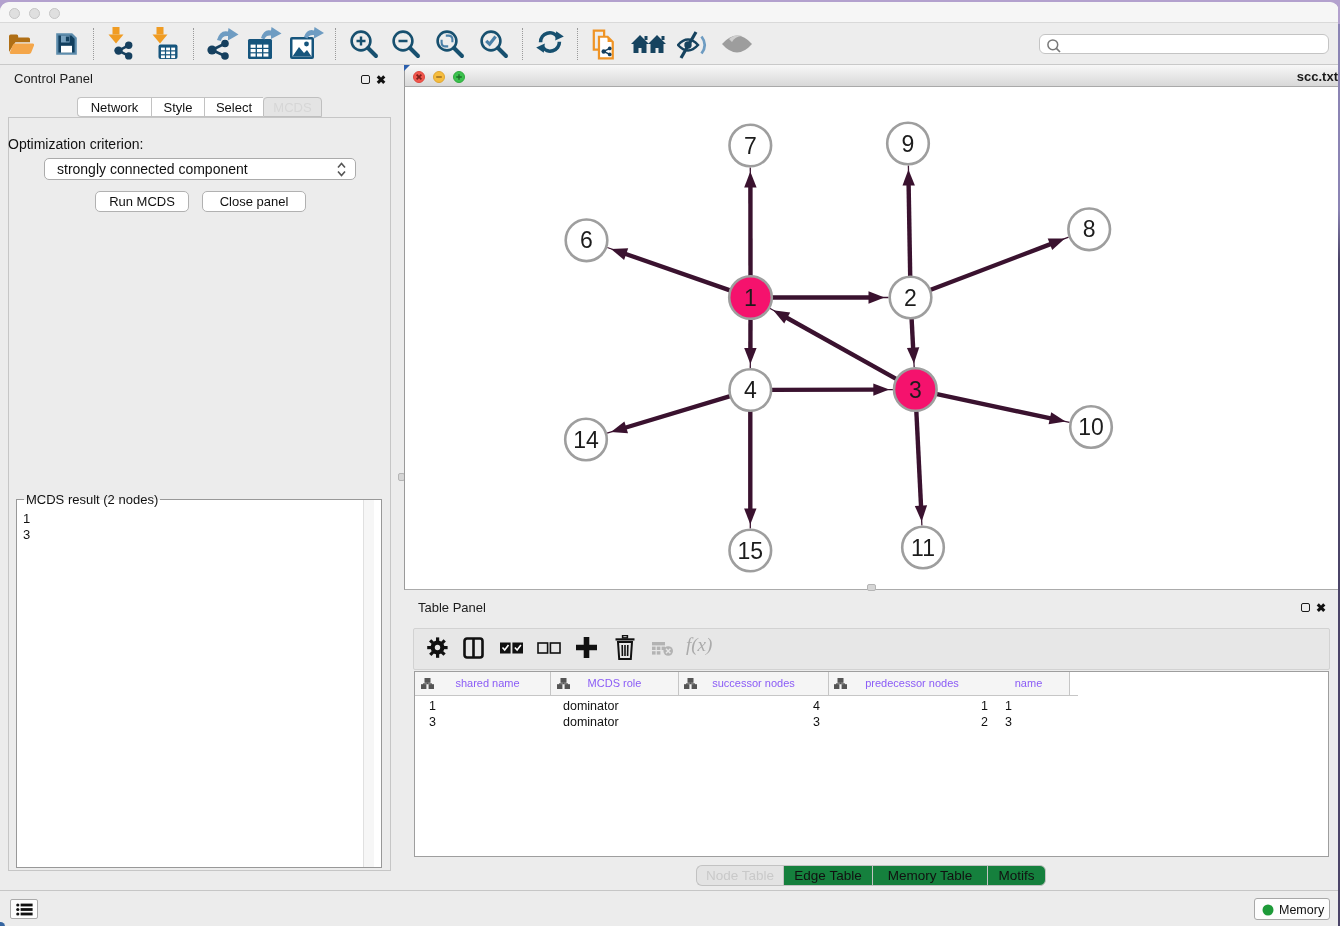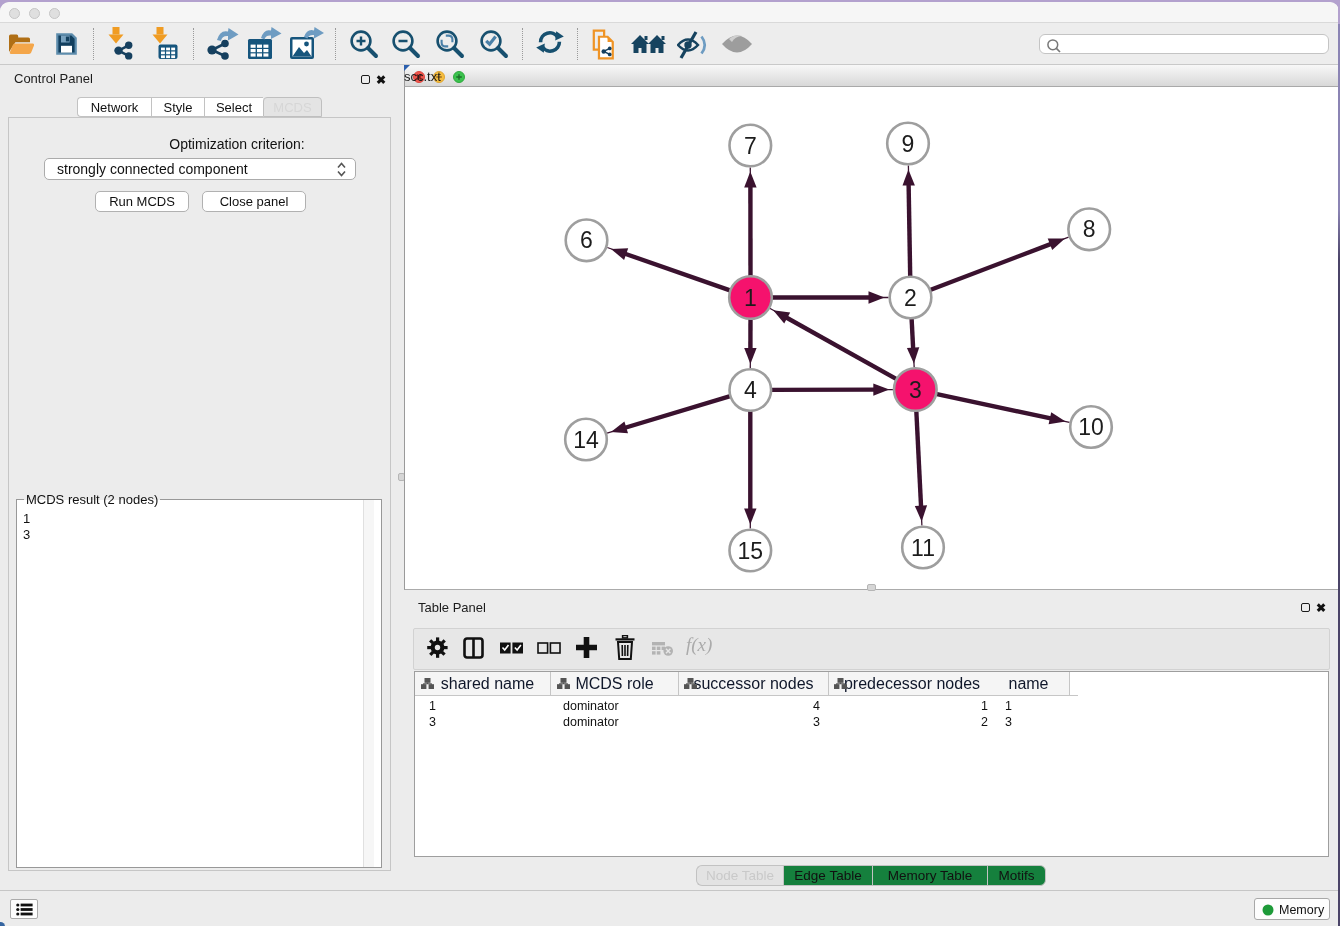--- a/index.html
+++ b/index.html
@@ -11,39 +11,39 @@
 #toolbar{position:absolute;left:0;top:21px;width:100%;height:42px;background:#ededed;border-bottom:1px solid #c9c9c9}
 .tsep{position:absolute;top:5px;height:32px;width:0;border-left:1px dotted #9a9a9a}
 .ticon{position:absolute;top:0}
 #searchbox{position:absolute;left:1039px;top:11px;width:290px;height:20px;background:#fff;border:1px solid #c4c4c4;border-radius:6px}
 
 #cptitle{position:absolute;left:14px;top:71px;font-size:13px;color:#1c1c1c}
 .paneicon{position:absolute;width:9px;height:9px;border:1.6px solid #1a1a1a;border-radius:2px;background:transparent}
 .panex{position:absolute;font-size:12px;font-weight:bold;color:#111}
 .cptab{position:absolute;top:97px;height:20px;background:#fff;border:1px solid #c2c2c2;border-right:none;font-size:13px;color:#111;text-align:center;line-height:19px}
 #tabpane{position:absolute;left:8px;top:117px;width:383px;height:754px;background:#ececec;border:1px solid #c6c6c6}
-#optlabel{position:absolute;left:8px;top:136px;width:458px;text-align:center;font-size:14px;color:#111}
+#optlabel{position:absolute;left:8px;top:136px;width:458px;text-align:left;font-size:14px;color:#111}
 #selbox{position:absolute;left:44px;top:158px;width:312px;height:22px;background:#fff;border:1px solid #ababab;border-radius:5px;font-size:14px;color:#111;line-height:20px;padding-left:12px}
 .btn{position:absolute;top:191px;height:21px;background:#fff;border:1px solid #b1b1b1;border-radius:5px;font-size:13px;color:#111;text-align:center;line-height:19px}
 #mcdsbox{position:absolute;left:16px;top:499px;width:366px;height:369px;background:#fff;border:1px solid #989898}
 #mcdslegend{position:absolute;left:24px;top:492px;padding:0 2px;font-size:13px;color:#111;background:linear-gradient(#ececec 50%,#ffffff 50%)}
 #mcdsnums{position:absolute;left:23px;top:511px;font-size:13px;color:#111;line-height:16px}
 #mcdssb{position:absolute;left:363px;top:500px;width:11px;height:367px;background:#f6f6f6;border-left:1px solid #e0e0e0}
 #cpgrip{position:absolute;left:397.5px;top:473px;width:7px;height:8px;background:#d6d6d6;border:1px solid #b5b5b5;border-radius:2px}
 
 #netwin{position:absolute;left:404px;top:65px;width:934px;height:525px;background:#fff;border-left:1px solid #9a9a9a;border-bottom:1px solid #ababab}
 #nettitle{position:absolute;left:404px;top:65px;width:934px;height:22px;background:linear-gradient(#f8f8f8,#d8d8d8);border-bottom:1px solid #a9a9a9;border-left:1px solid #9a9a9a}
 .tl2{position:absolute;top:70.5px;width:12px;height:12px;border-radius:50%}
-#netname{position:absolute;left:404px;top:69px;width:934px;text-align:left;font-size:13px;font-weight:normal;color:#1a1a1a}
+#netname{position:absolute;left:404px;top:69px;width:934px;text-align:right;font-size:13px;font-weight:bold;color:#1a1a1a}
 #netgrip{position:absolute;left:867px;top:583.5px;width:9px;height:7px;background:#d6d6d6;border:1px solid #b5b5b5;border-radius:2px}
 
 #tptitle{position:absolute;left:418px;top:600px;font-size:13px;color:#1c1c1c}
 #tbar{position:absolute;left:413px;top:628px;width:917px;height:42px;background:#e7e7e7;border:1px solid #d2d2d2;border-radius:2px}
 #ttable{position:absolute;left:414px;top:671px;width:915px;height:186px;background:#fff;border:1px solid #9e9e9e}
-.thr{position:absolute;top:0;height:23px;border-right:1px solid #c6c6c6;font-size:16px;color:#0f172a;text-align:center;line-height:23px;background:#f5f5f5}
+.thr{position:absolute;top:0;height:23px;border-right:1px solid #c6c6c6;font-size:11px;color:#8b5cf6;text-align:center;line-height:23px;background:#f5f5f5}
 #thline{position:absolute;left:0;top:23px;width:663px;height:1px;background:#c6c6c6}
 .trow{position:absolute;font-size:12.5px;color:#111}
 .btab{position:absolute;top:865px;height:21px;background:#15803d;border:1px solid #c2c2c2;border-right:none;font-size:13.5px;color:#111;text-align:center;line-height:20px}
 
 #statusbar{position:absolute;left:0;top:890px;width:100%;height:34px;background:#ececec;border-top:1px solid #c6c6c6}
 #listbtn{position:absolute;left:10px;top:899px;width:28px;height:20px;background:#fdfdfd;border:1px solid #ababab;border-radius:2px}
 #membtn{position:absolute;left:1254px;top:898px;width:76px;height:22px;background:#fdfdfd;border:1px solid #a8a8a8;border-radius:3px;font-size:12.5px;color:#111}
 #redge{position:absolute;right:0;top:0;width:2px;height:926px;background:linear-gradient(#b3a1ce 0 24px,#8b84b4 24px 210px,#4b4468 260px 100%)}
 </style></head>
 <body>

